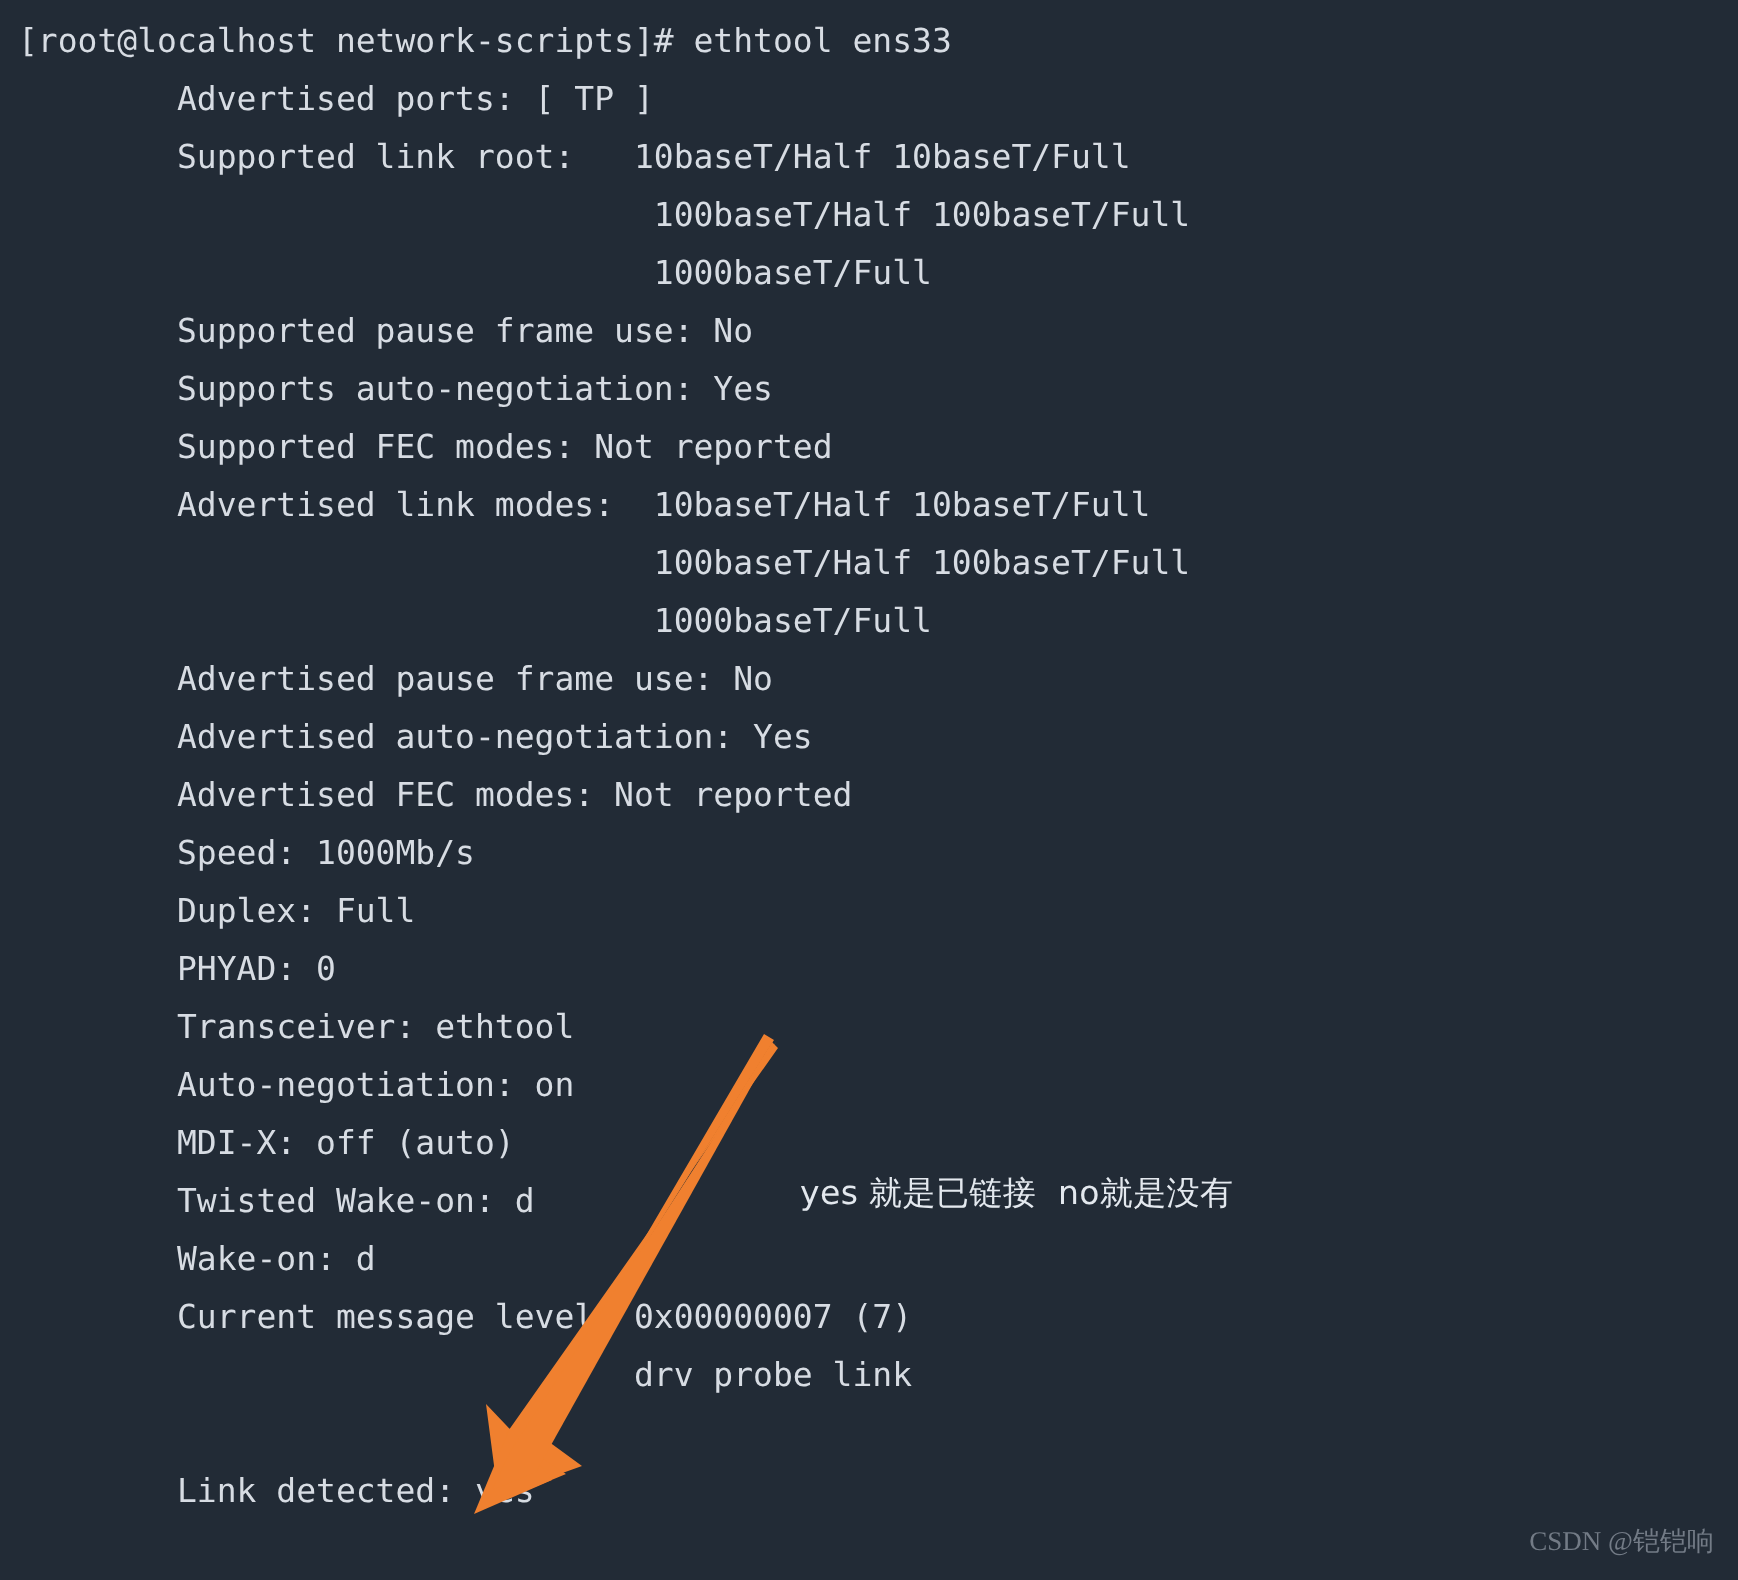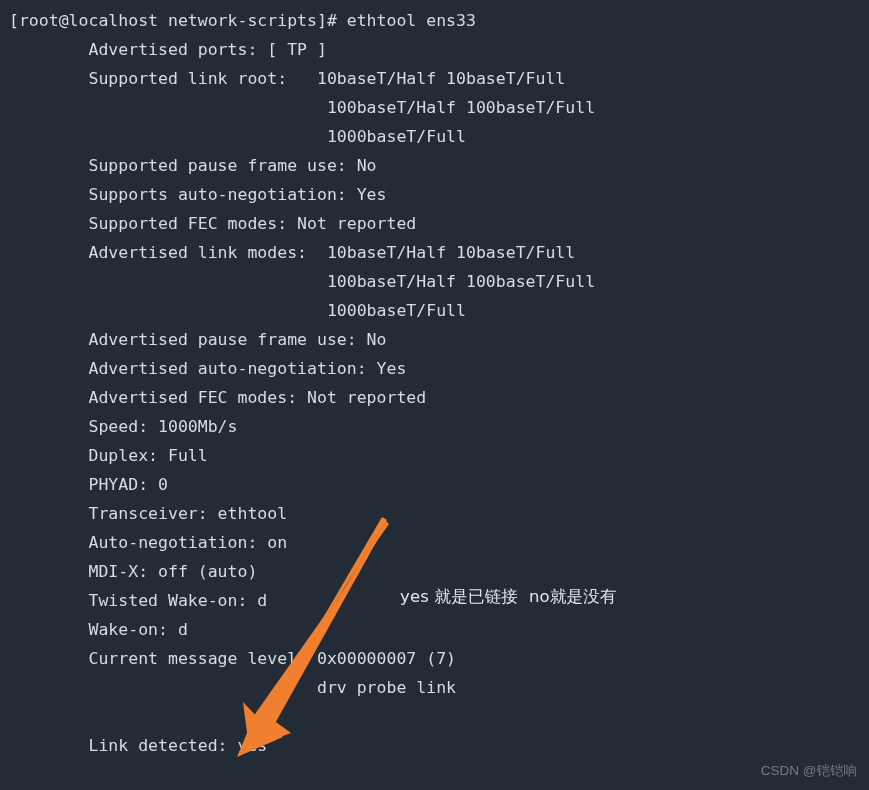--- a/index.html
+++ b/index.html
@@ -52,21 +52,21 @@
     left: 0;
     top: 0;
     width: 869px;
     height: 790px;
     pointer-events: none;
   }
   #watermark {
     position: absolute;
     right: 12px;
     bottom: 10px;
-    font-family: Liberation Sans, sans-serif;
+    font-family: Liberation Serif, serif;
     font-size: 13.5px;
     color: #737b86;
     white-space: pre;
   }
 </style>
 </head>
 <body>
 
 <div id="screen">
 

